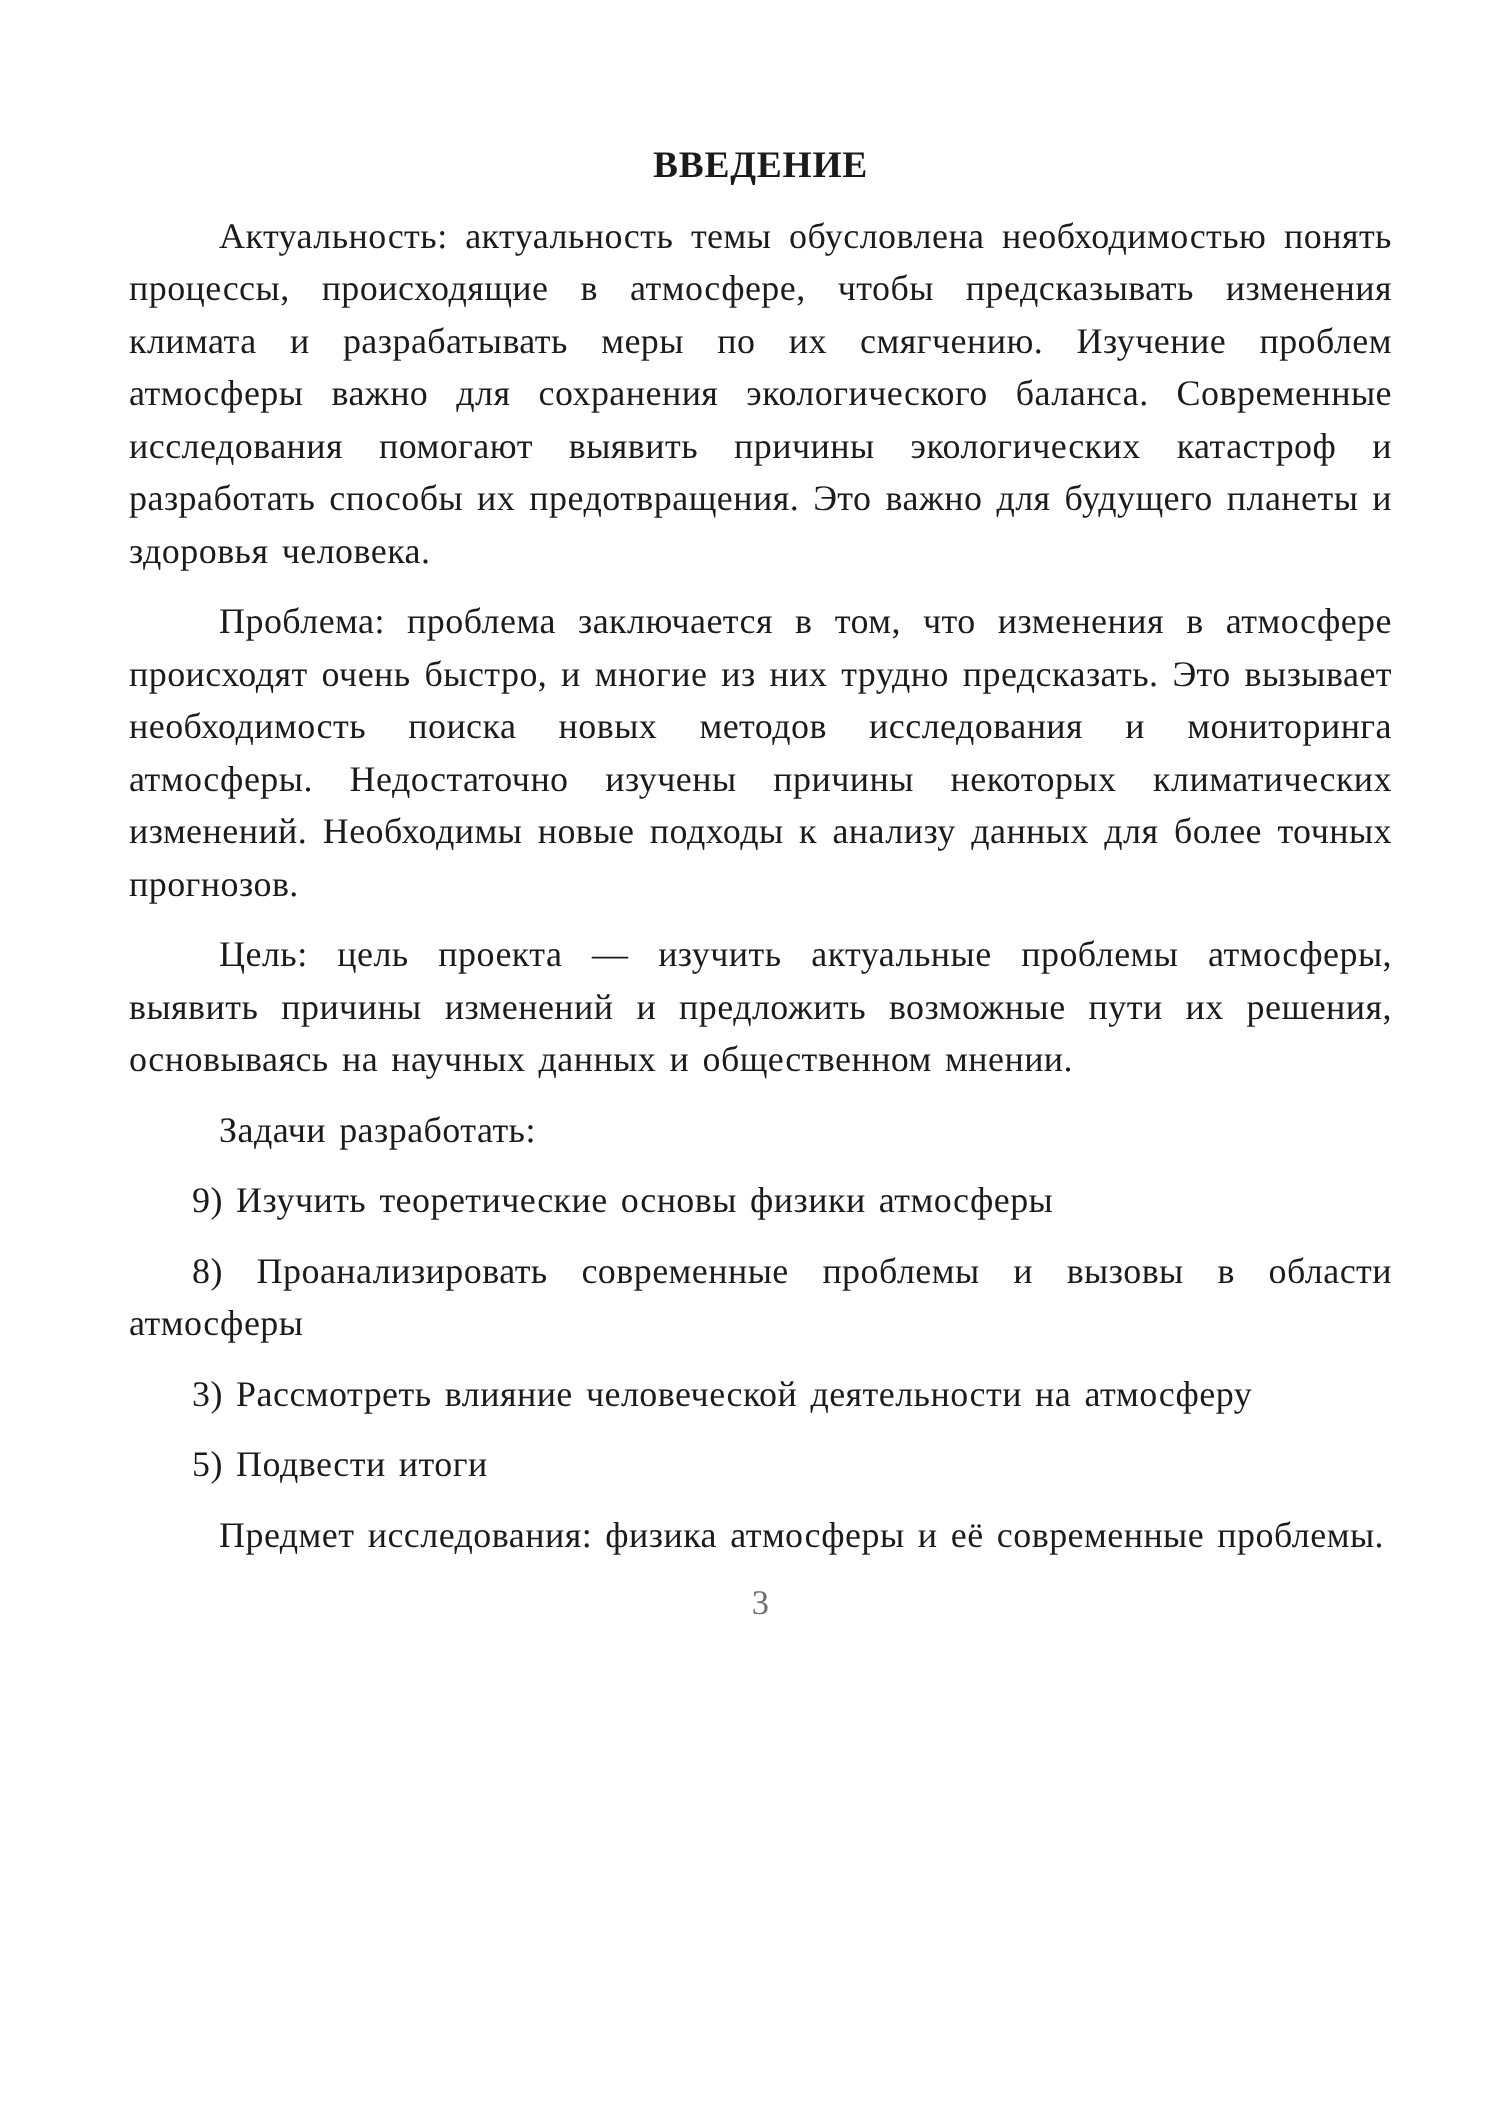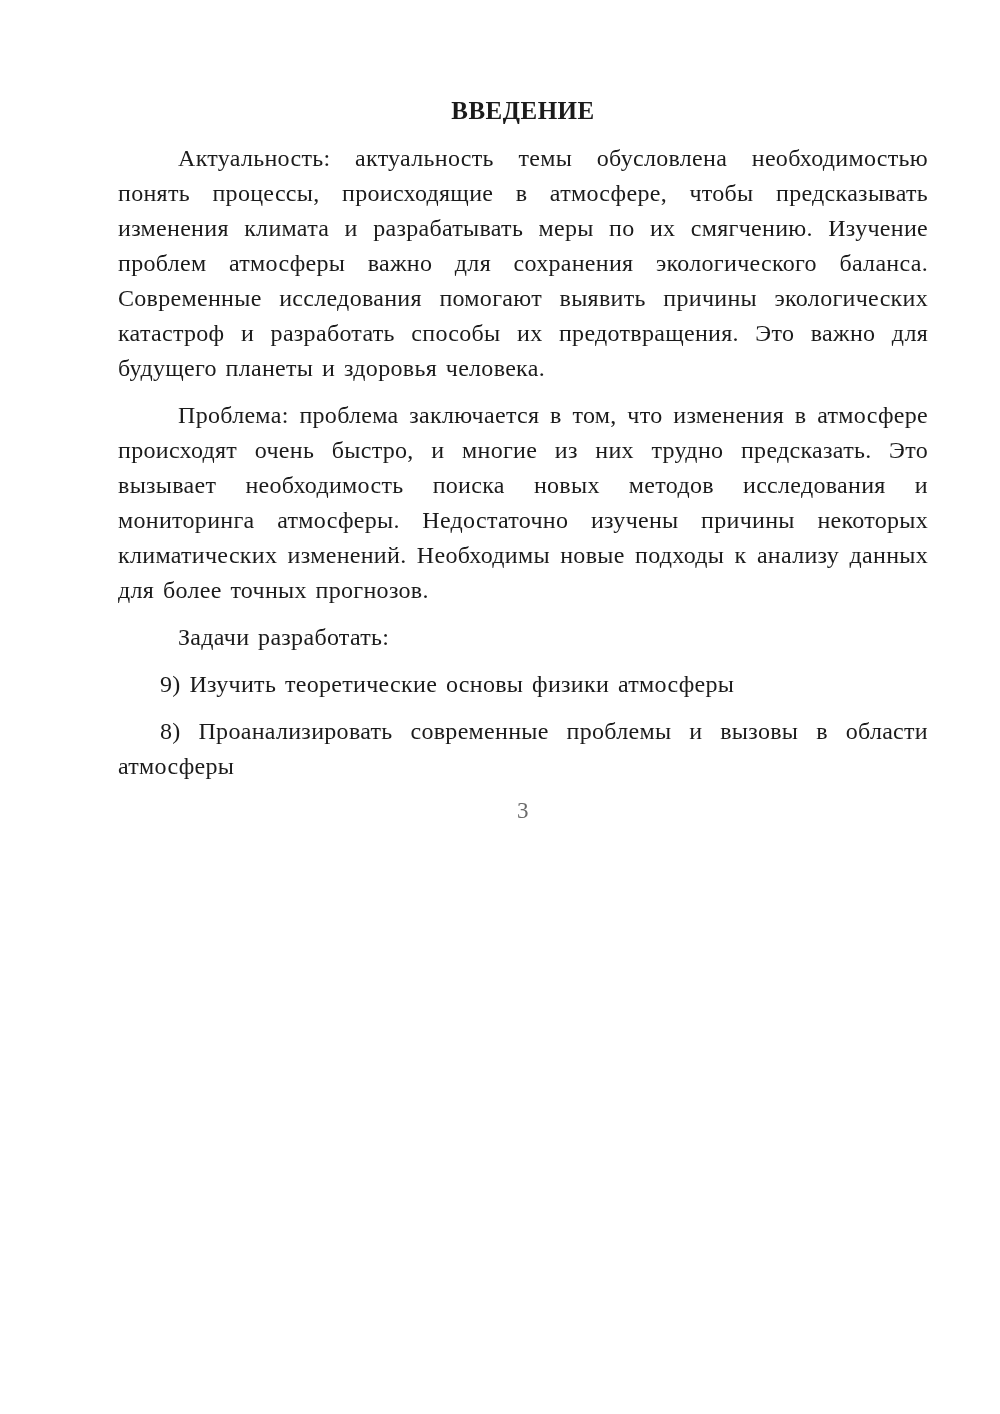--- a/index.html
+++ b/index.html
@@ -6,21 +6,21 @@
     margin: 0;
     padding: 0;
     background: #ffffff;
   }
   .page {
     position: relative;
     width: 1000px;
     height: 1266px;
     box-sizing: border-box;
     background: #ffffff;
-    padding: 96px 72px 0 118px;
+    padding: 96px 72px 0 86px;
     font-family: "Liberation Serif", "DejaVu Serif", serif;
     color: #1b1b1b;
     overflow: hidden;
   }
   .doc-title {
     margin: 0 0 15px 0;
     font-size: 25px;
     line-height: 30px;
     font-weight: bold;
     text-align: center;
@@ -51,28 +51,32 @@
 <body>
 
 <div class="page">
 
   <h1 class="doc-title">ВВЕДЕНИЕ</h1>
 
   <p class="para">Актуальность: актуальность темы обусловлена необходимостью понять процессы, происходящие в атмосфере, чтобы предсказывать изменения климата и разрабатывать меры по их смягчению. Изучение проблем атмосферы важно для сохранения экологического баланса. Современные исследования помогают выявить причины экологических катастроф и разработать способы их предотвращения. Это важно для будущего планеты и здоровья человека.</p>
 
   <p class="para">Проблема: проблема заключается в том, что изменения в атмосфере происходят очень быстро, и многие из них трудно предсказать. Это вызывает необходимость поиска новых методов исследования и мониторинга атмосферы. Недостаточно изучены причины некоторых климатических изменений. Необходимы новые подходы к анализу данных для более точных прогнозов.</p>
 
+  <p class="para">Цель: цель проекта — изучить актуальные проблемы атмосферы, выявить причины изменений и предложить возможные пути их решения, основываясь на научных данных и общественном мнении.</p>
 
   <p class="para">Задачи разработать:</p>
 
   <p class="para task">9) Изучить теоретические основы физики атмосферы</p>
 
   <p class="para task">8) Проанализировать современные проблемы и вызовы в области атмосферы</p>
 
+  <p class="para task">3) Рассмотреть влияние человеческой деятельности на атмосферу</p>
 
 
+  <p class="para task">5) Подвести итоги</p>
 
 
+  <p class="para">Предмет исследования: физика атмосферы и её современные проблемы.</p>
 
 
   <div class="page-number">3</div>
 
 </div>
 
 </body></html>

